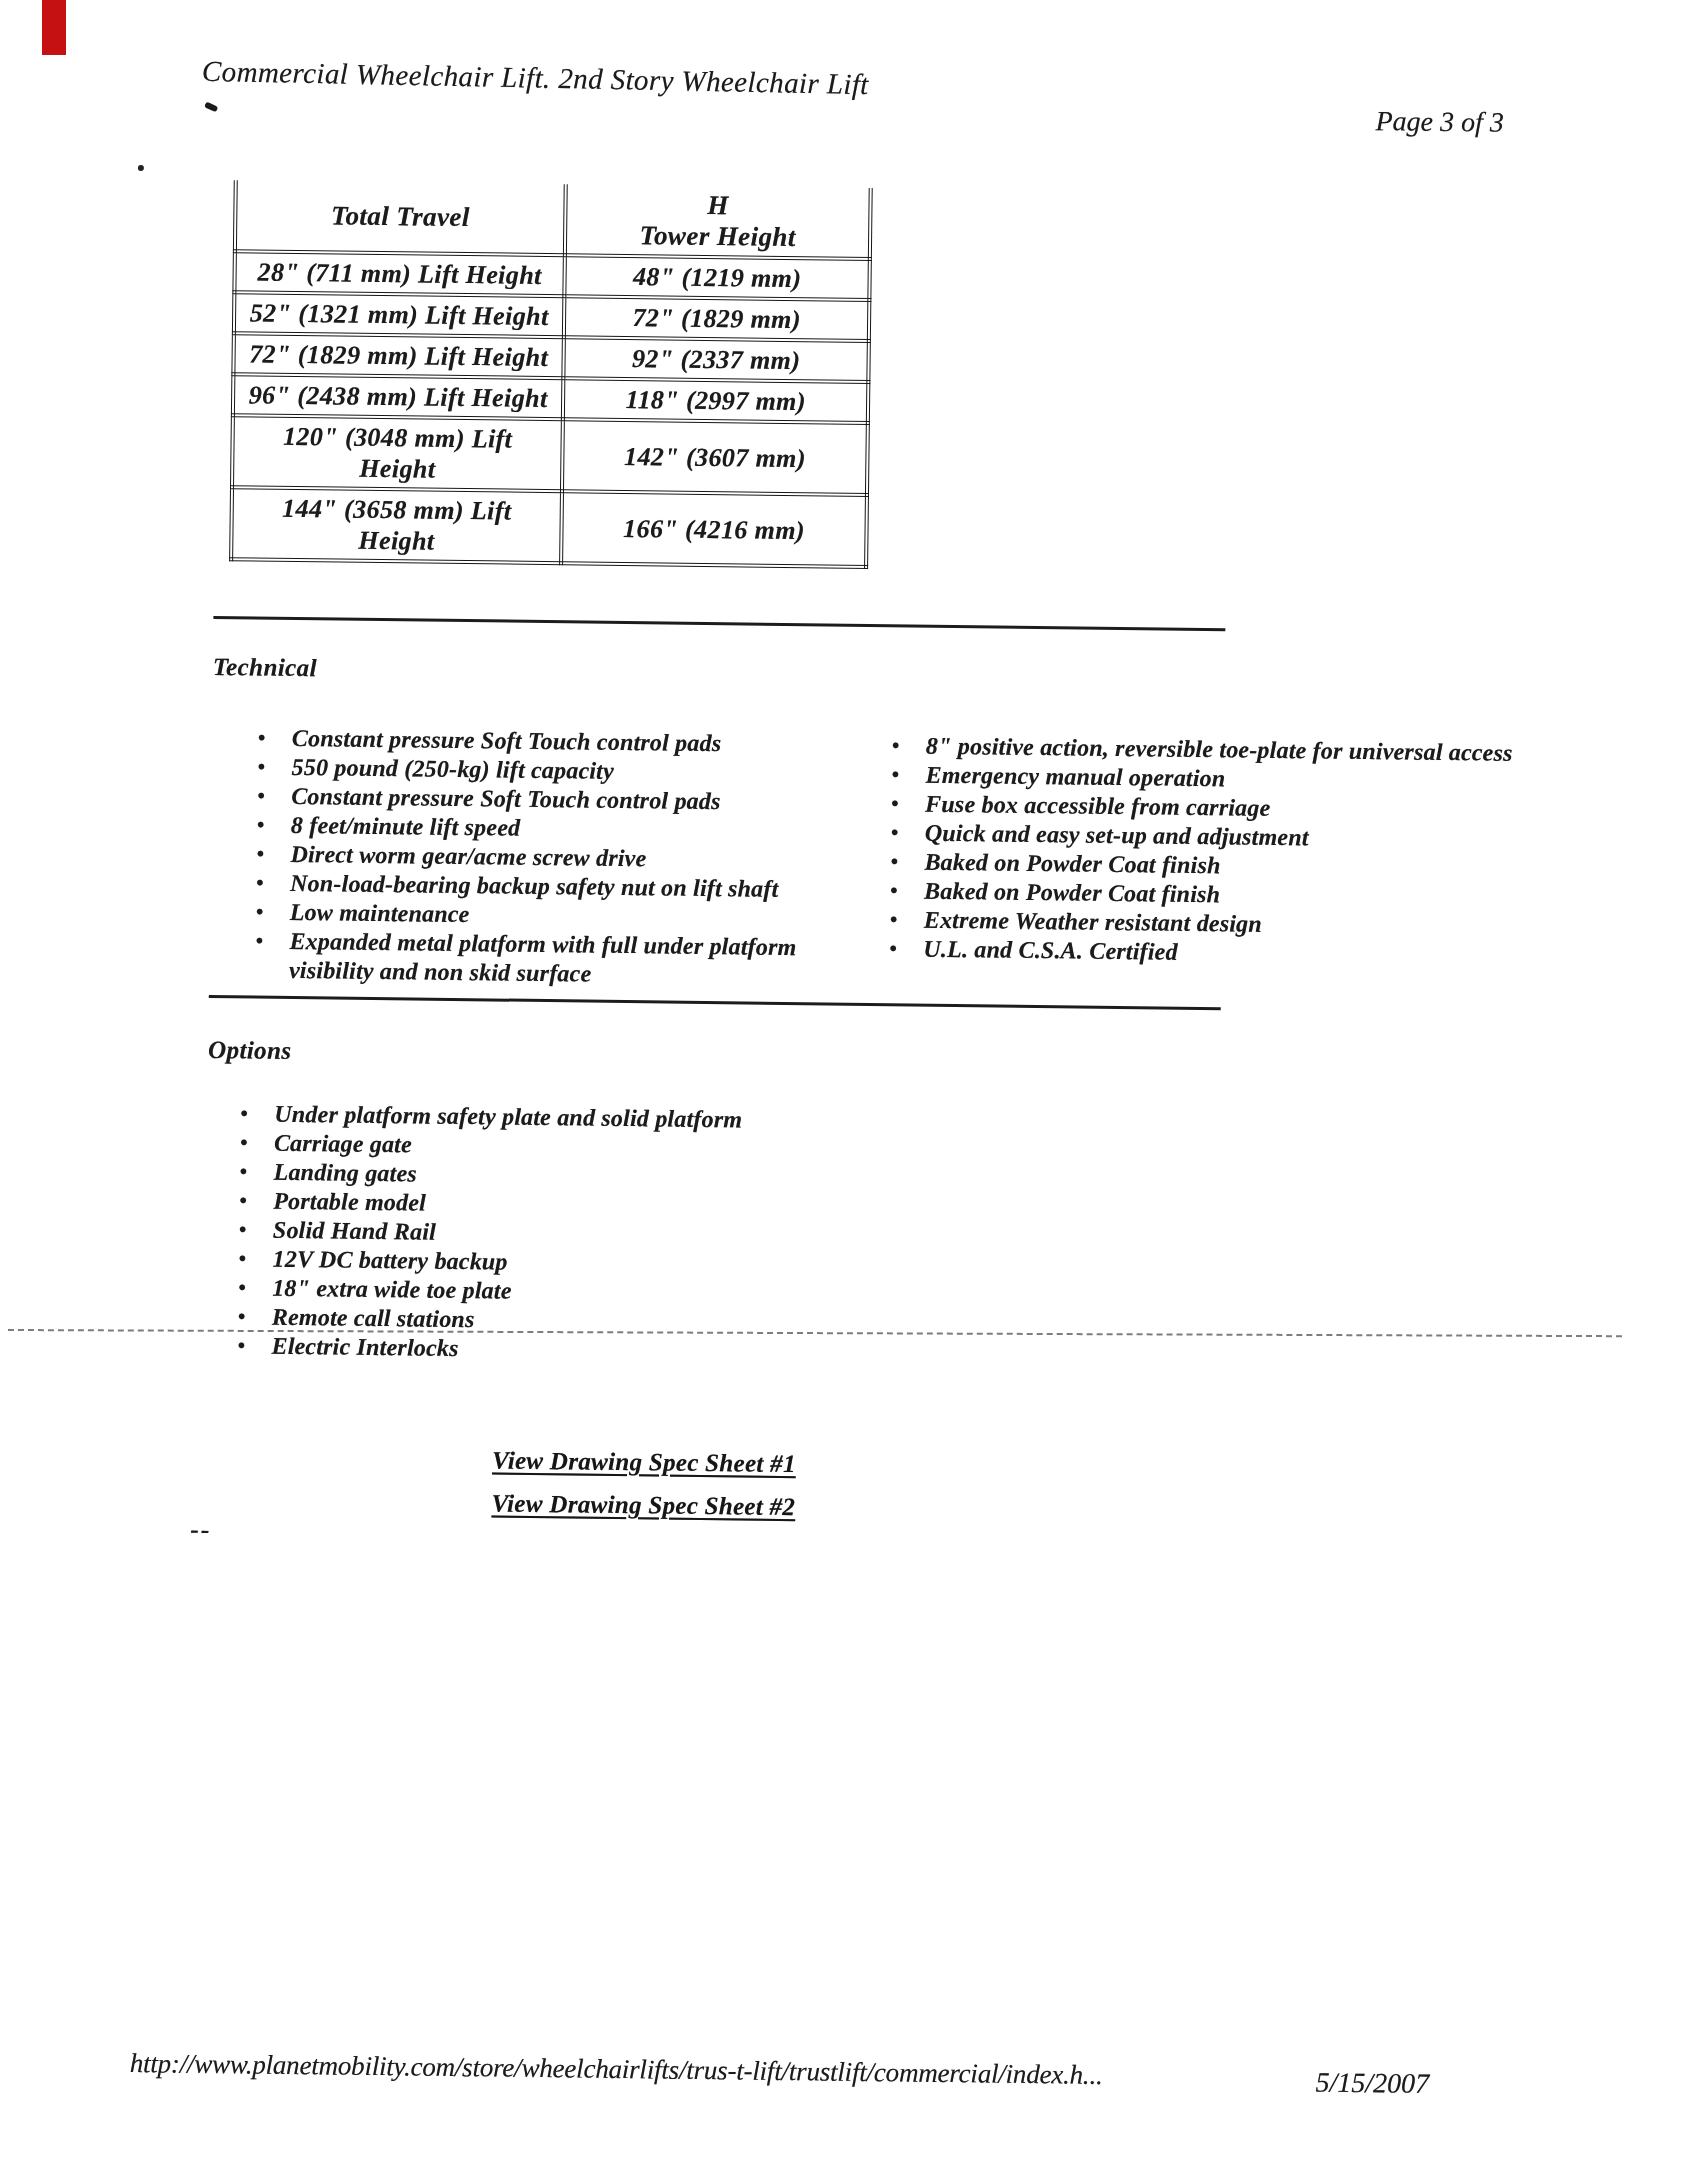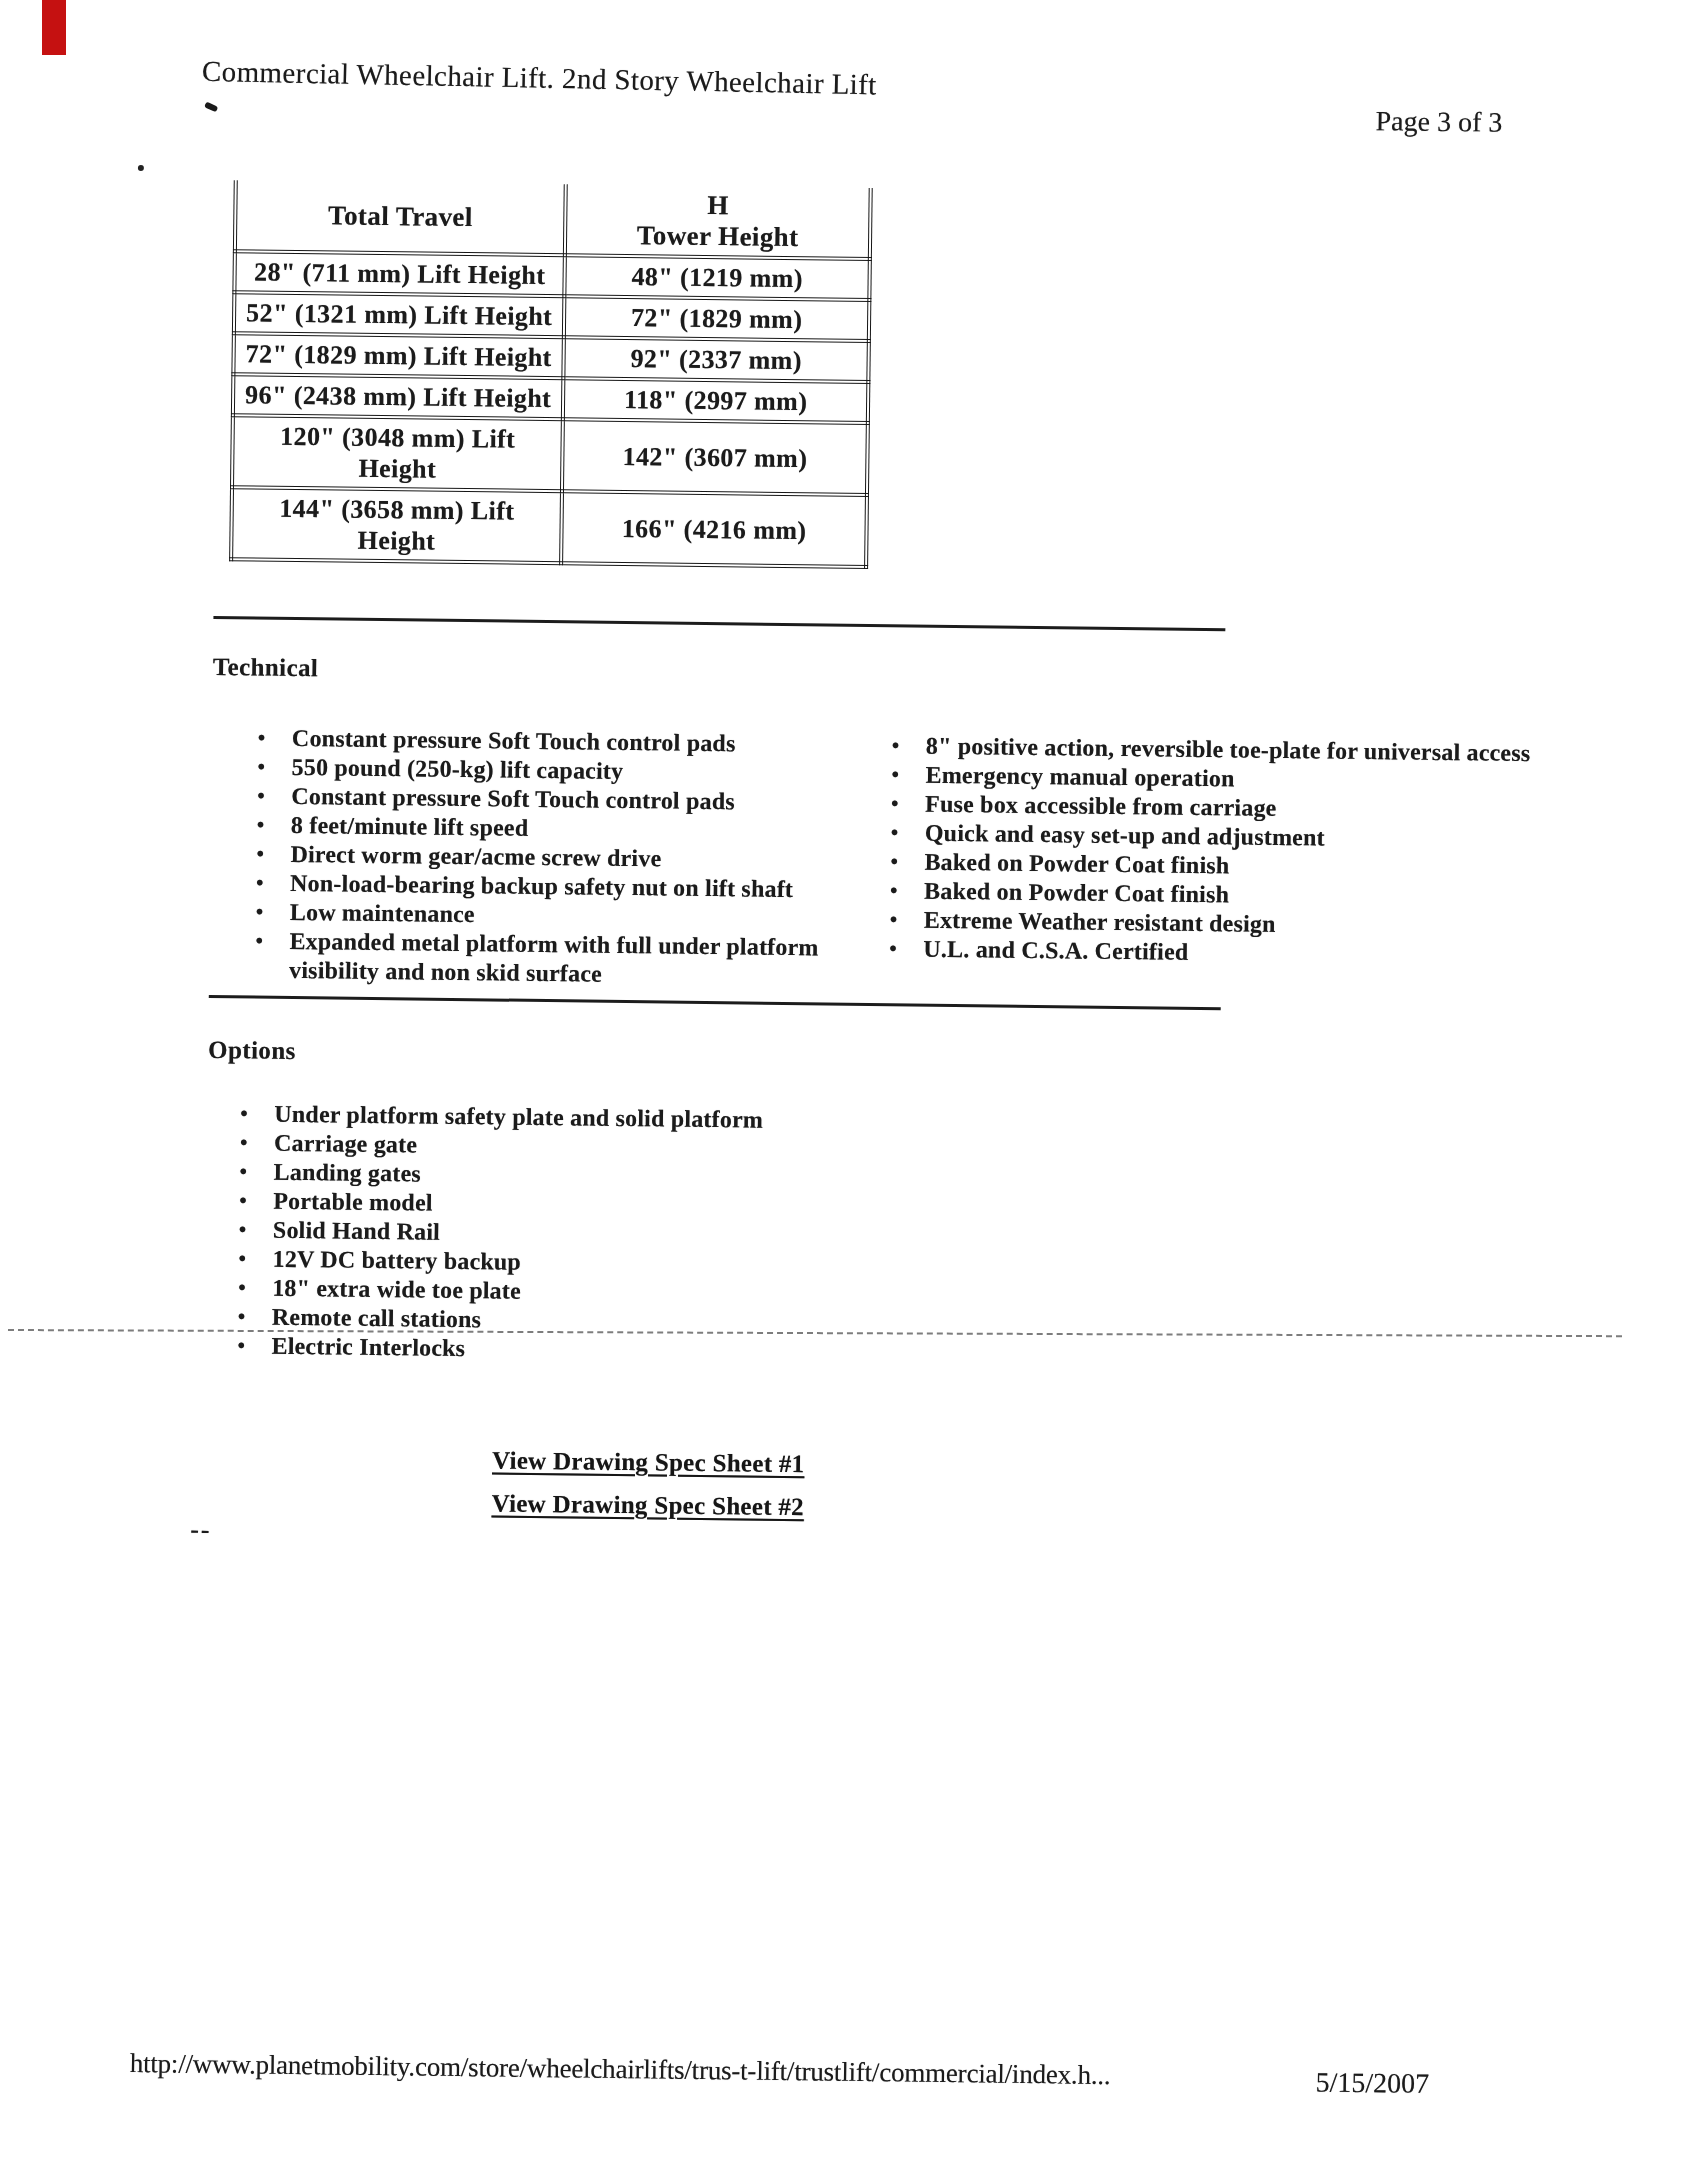--- a/index.html
+++ b/index.html
@@ -1,18 +1,18 @@
 <!DOCTYPE html>
 <html><head>
 <meta charset="utf-8">
 <style>
   html,body{margin:0;padding:0;background:#ffffff;}
   .page{
     position:relative;width:1683px;height:2177px;background:#ffffff;overflow:hidden;
-    font-family:"Liberation Serif","DejaVu Serif",serif;color:#1b1b1b;
+    font-family:"Liberation Serif","DejaVu Serif",serif;color:#1b1b1b;font-style:italic;
   }
   .skewed{
     position:absolute;left:0;top:0;width:1683px;height:2177px;
     transform:rotate(0.7deg);transform-origin:218px 79px;
     text-shadow:0 0 0.7px rgba(0,0,0,0.45);
   }
   
   .doc-title{position:absolute;left:202px;top:55px;font-size:29px;letter-spacing:0.4px;transform:rotate(0.45deg);transform-origin:0 0;}
   .title-dash{position:absolute;left:205px;top:104px;width:13px;height:6px;background:#1a1a1a;border-radius:3px;transform:rotate(24deg);}
   .speck{position:absolute;left:139px;top:166px;width:6px;height:6px;background:#222;border-radius:50%;}

